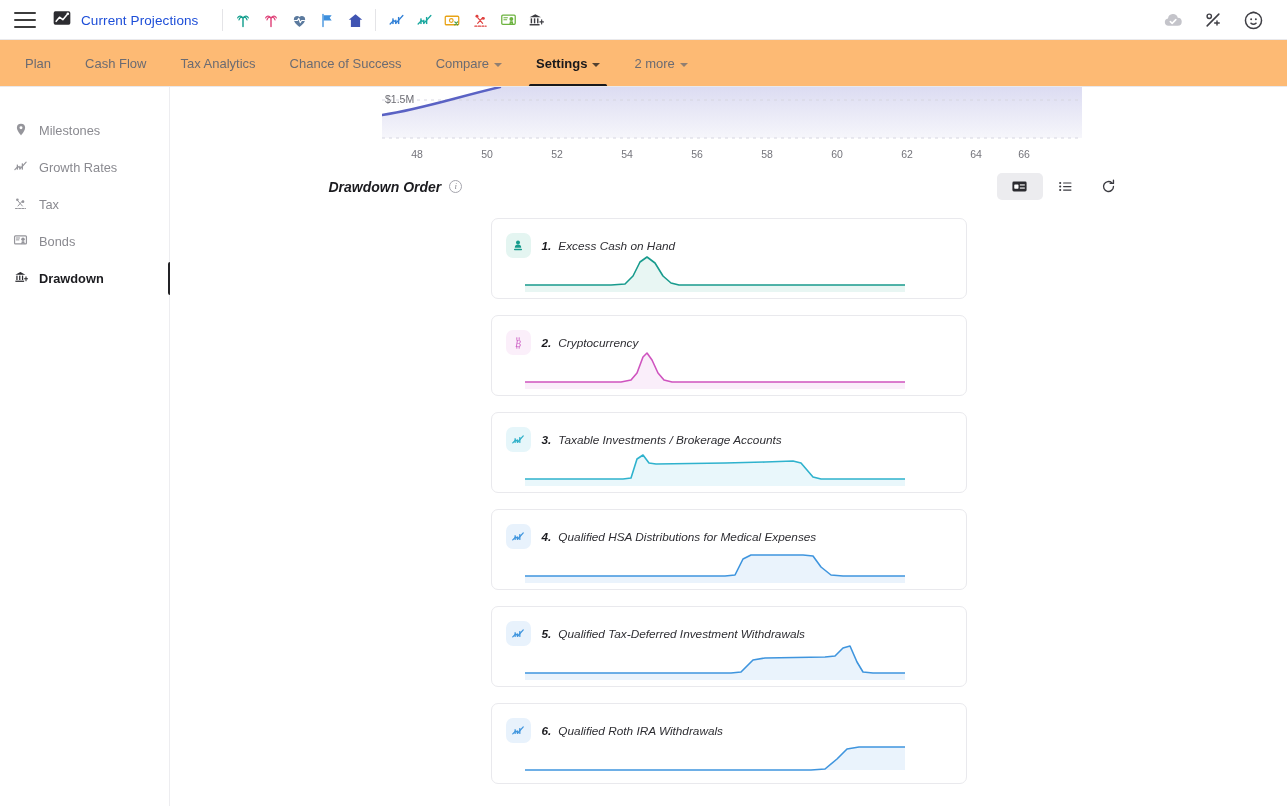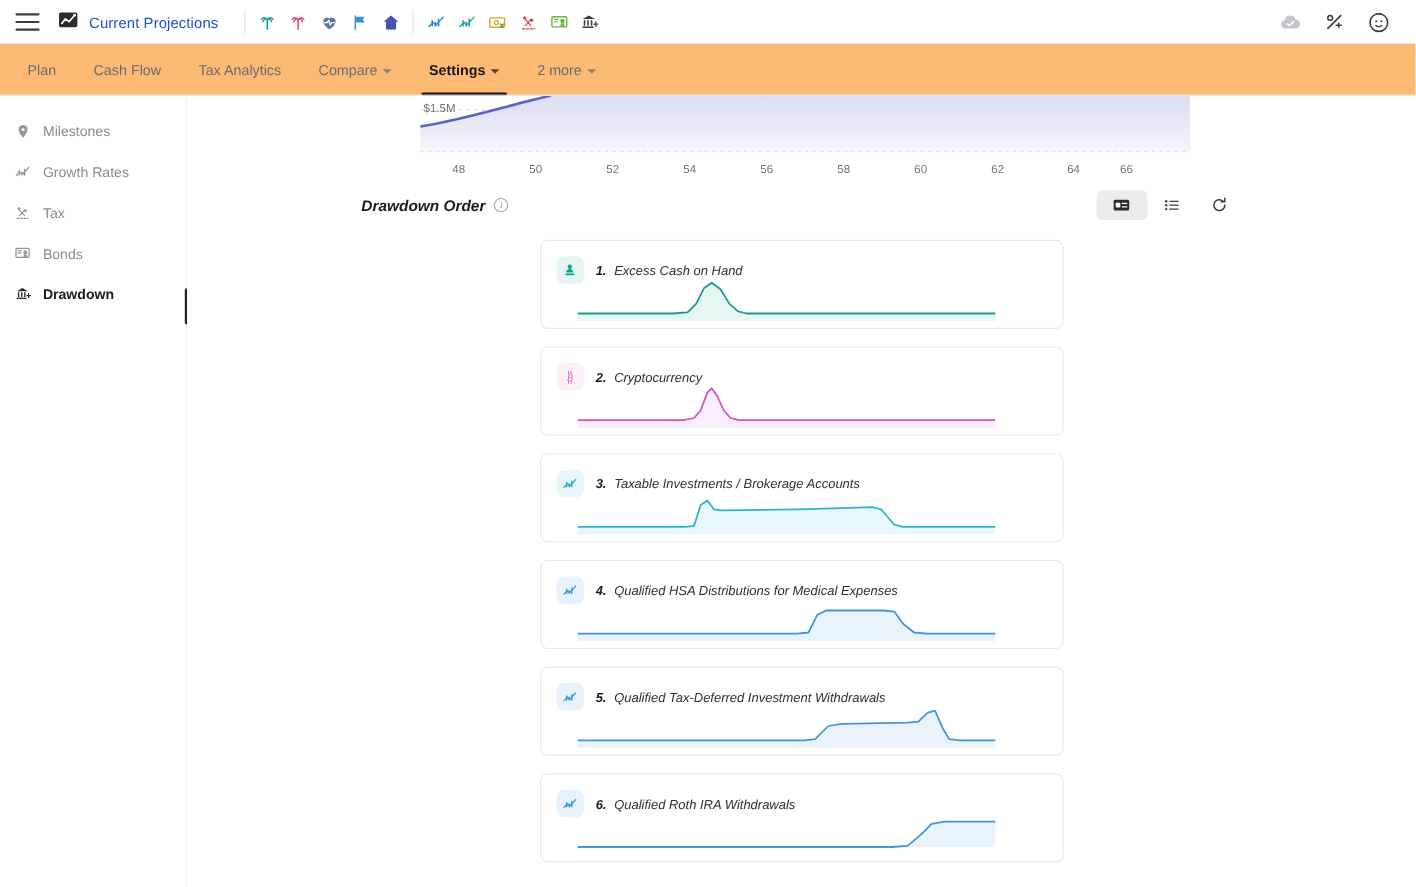--- a/index.html
+++ b/index.html
@@ -63,21 +63,21 @@
 
   
   .body-wrap { display: flex; height: 719px; width: 100%; }
 
   
   .sidebar {
     width: 170px; flex: 0 0 170px; background: #ffffff;
     padding-top: 14px; position: relative; border-right: 1px solid #ededf0;
   }
   .side-item {
-    display: flex; align-items: center; gap: 10px;
+    display: flex; align-items: flex-end; gap: 10px;
     height: 37px; padding: 0 12px; cursor: pointer;
     font-size: 12.8px; color: #8a8a90;
   }
   .side-item.active { color: #1b1b1f; font-weight: bold; }
   .side-ico { width: 17px; height: 17px; display: flex; align-items: center; justify-content: center; flex: 0 0 17px; }
   .side-scroll-thumb {
     position: absolute; right: -2.5px; top: 175px; width: 4px; height: 33px;
     background: #232326; border-radius: 2px; cursor: pointer;
   }
 
@@ -271,20 +271,23 @@
 
 <div class="tabbar">
   <div class="tab">
     <span>Plan</span>
   </div>
   <div class="tab">
     <span>Cash Flow</span>
   </div>
   <div class="tab">
     <span>Tax Analytics</span>
+  </div>
+  <div class="tab">
+    <span>Chance of Success</span>
   </div>
   <div class="tab">
     <span>Compare</span>
     <span class="caret"></span>
   </div>
   <div class="tab active">
     <span>Settings</span>
     <span class="caret"></span>
   </div>
   <div class="tab">

